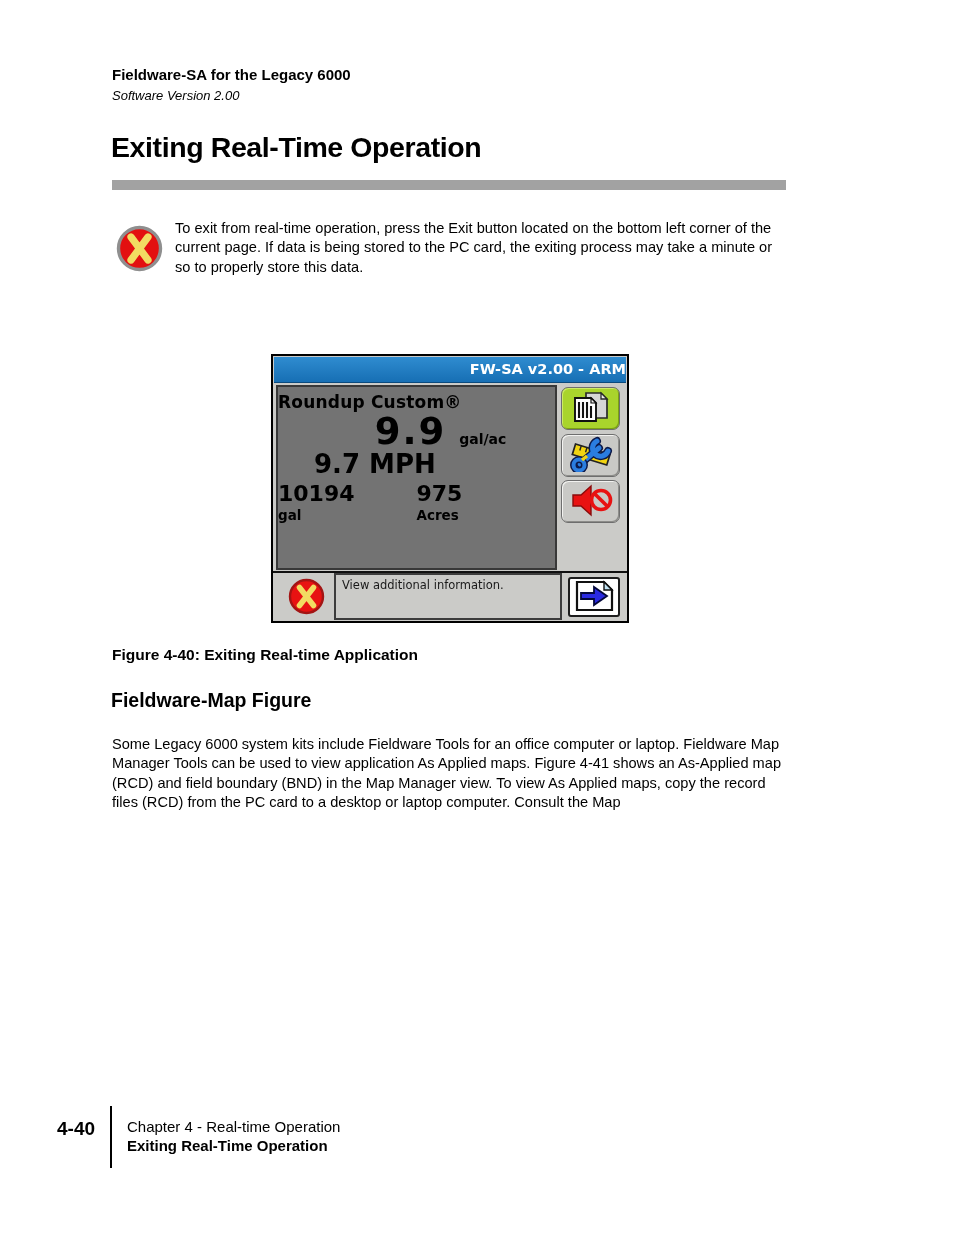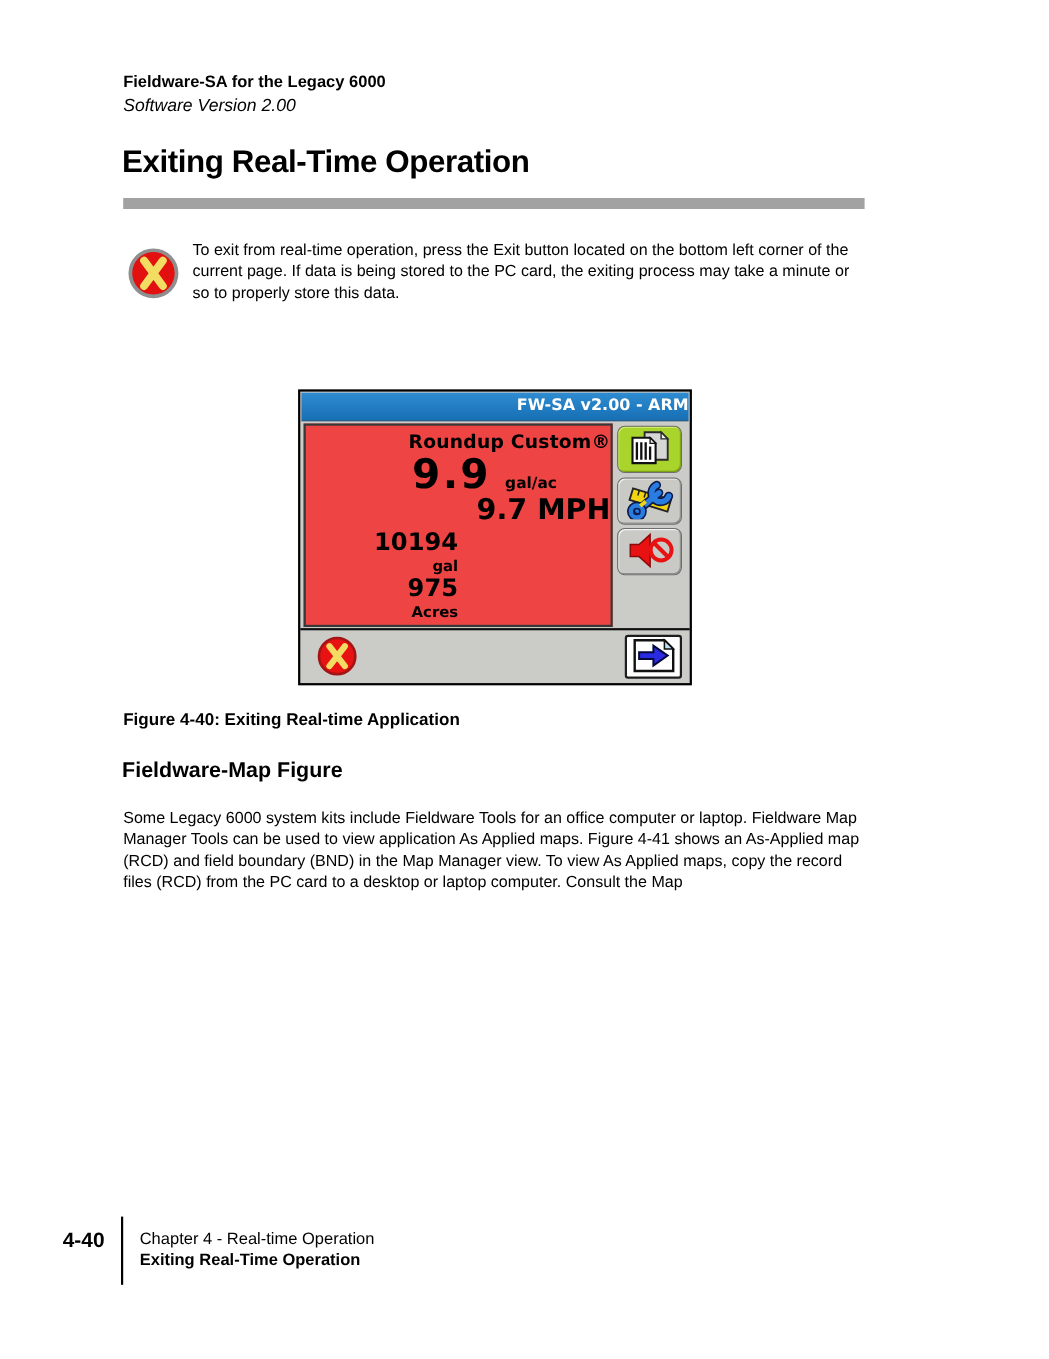--- a/index.html
+++ b/index.html
@@ -4,44 +4,44 @@
 <style>
   html,body{margin:0;padding:0;background:#ffffff;}
   .page{
     position:relative;width:954px;height:1235px;background:#ffffff;
     font-family:"Liberation Sans",sans-serif;color:#000;overflow:hidden;
   }
   .abs{position:absolute;}
 
   
   .doc-title{left:112px;top:66px;font-size:15px;font-weight:bold;}
-  .doc-subtitle{left:112px;top:88px;font-size:16px;font-style:italic;}
+  .doc-subtitle{left:112px;top:88px;font-size:13px;font-style:italic;}
 
   
   .h1{left:111px;top:131px;font-size:28.5px;font-weight:bold;letter-spacing:-0.4px;}
   .rule{left:112px;top:180px;width:674px;height:10px;background:#a2a2a2;}
 
   
   .note-icon{left:116px;top:225px;width:47px;height:47px;}
   .note-text{left:175px;top:219px;width:612px;font-size:14.6px;line-height:19.4px;}
 
   
   .device{left:271px;top:354px;width:354px;height:265px;border:2px solid #000;background:#cbcbc8;}
   .dev-titlebar{left:1px;top:1px;width:352px;height:25px;
     background:linear-gradient(#2f8cd0,#176fb4);border-bottom:1px solid #0b4a7d;
     color:#fff;font-family:"DejaVu Sans",sans-serif;font-weight:bold;font-size:14.5px;
     text-align:right;line-height:25px;}
-  .dev-main{left:3px;top:29px;width:277px;height:181px;background:#ef4444;border:2px solid #383838;
-    font-family:"DejaVu Sans",sans-serif;font-weight:bold;text-align:right;}
+  .dev-main{left:3px;top:29px;width:277px;height:181px;background:#737373;border:2px solid #383838;
+    font-family:"DejaVu Sans",sans-serif;font-weight:bold;text-align:left;}
   .dev-product{margin-top:5px;font-size:17px;letter-spacing:0.2px;}
   .dev-rate-row{display:flex;justify-content:center;align-items:baseline;gap:13px;margin-top:-2px;padding-left:48px;}
   .dev-rate{font-size:37px;letter-spacing:2px;}
   .dev-rate-unit{font-size:14px;}
   .dev-speed{font-size:26px;margin-top:-4px;padding-left:36px;}
-  .dev-totals{display:flex;margin-top:2px;flex-direction:column;}
+  .dev-totals{display:flex;margin-top:2px;}
   .dev-tot{width:50%;}
   .dev-tot-val{font-size:22px;}
   .dev-tot-unit{font-size:13.5px;margin-top:1px;}
 
   .side-btn{left:288px;width:59px;height:43px;border:1px solid #6e6e6e;border-radius:7px;
     background:#c9c9c6;box-shadow:inset 1px 1px 0 #f2f2f0,inset -1px -1px 0 #8d8d8a;
     display:flex;align-items:center;justify-content:center;padding:0;cursor:pointer;}
   .side-btn.active{background:#a9d42c;box-shadow:inset 1px 1px 0 #cdeb66,inset -1px -1px 0 #7ba113;}
   .btn-reports{top:31px;}
   .btn-tools{top:78px;}
@@ -163,20 +163,21 @@
     <div class="abs dev-separator"></div>
 
     <button class="abs dev-exit">
       <span>
         <svg width="37" height="37" viewBox="0 0 37 37">
           <circle cx="18.5" cy="18.5" r="16.5" fill="#e81212" stroke="#a31414" stroke-width="2.4"></circle>
           <path d="M11.5 9.5 L25.5 27.5 M25.5 9.5 L11.5 27.5" stroke="#f2dc62" stroke-width="5.6" stroke-linecap="round" fill="none"></path>
         </svg>
       </span>
     </button>
+    <div class="abs dev-msgbox">View additional information.</div>
     <button class="abs dev-next">
       <span>
         <svg width="42" height="32" viewBox="0 0 42 32">
           <path d="M4 2 h27 l8 8 v20 h-35 z" fill="#ffffff" stroke="#111" stroke-width="2.2"></path>
           <path d="M31 2 v8 h8 z" fill="#bfe2f2" stroke="#111" stroke-width="1.4"></path>
           <path d="M8 13 h13 v-6 l13 9 -13 9 v-6 h-13 z" fill="#2a2ae0" stroke="#04083a" stroke-width="1.8"></path>
         </svg>
       </span>
     </button>
   </div>

